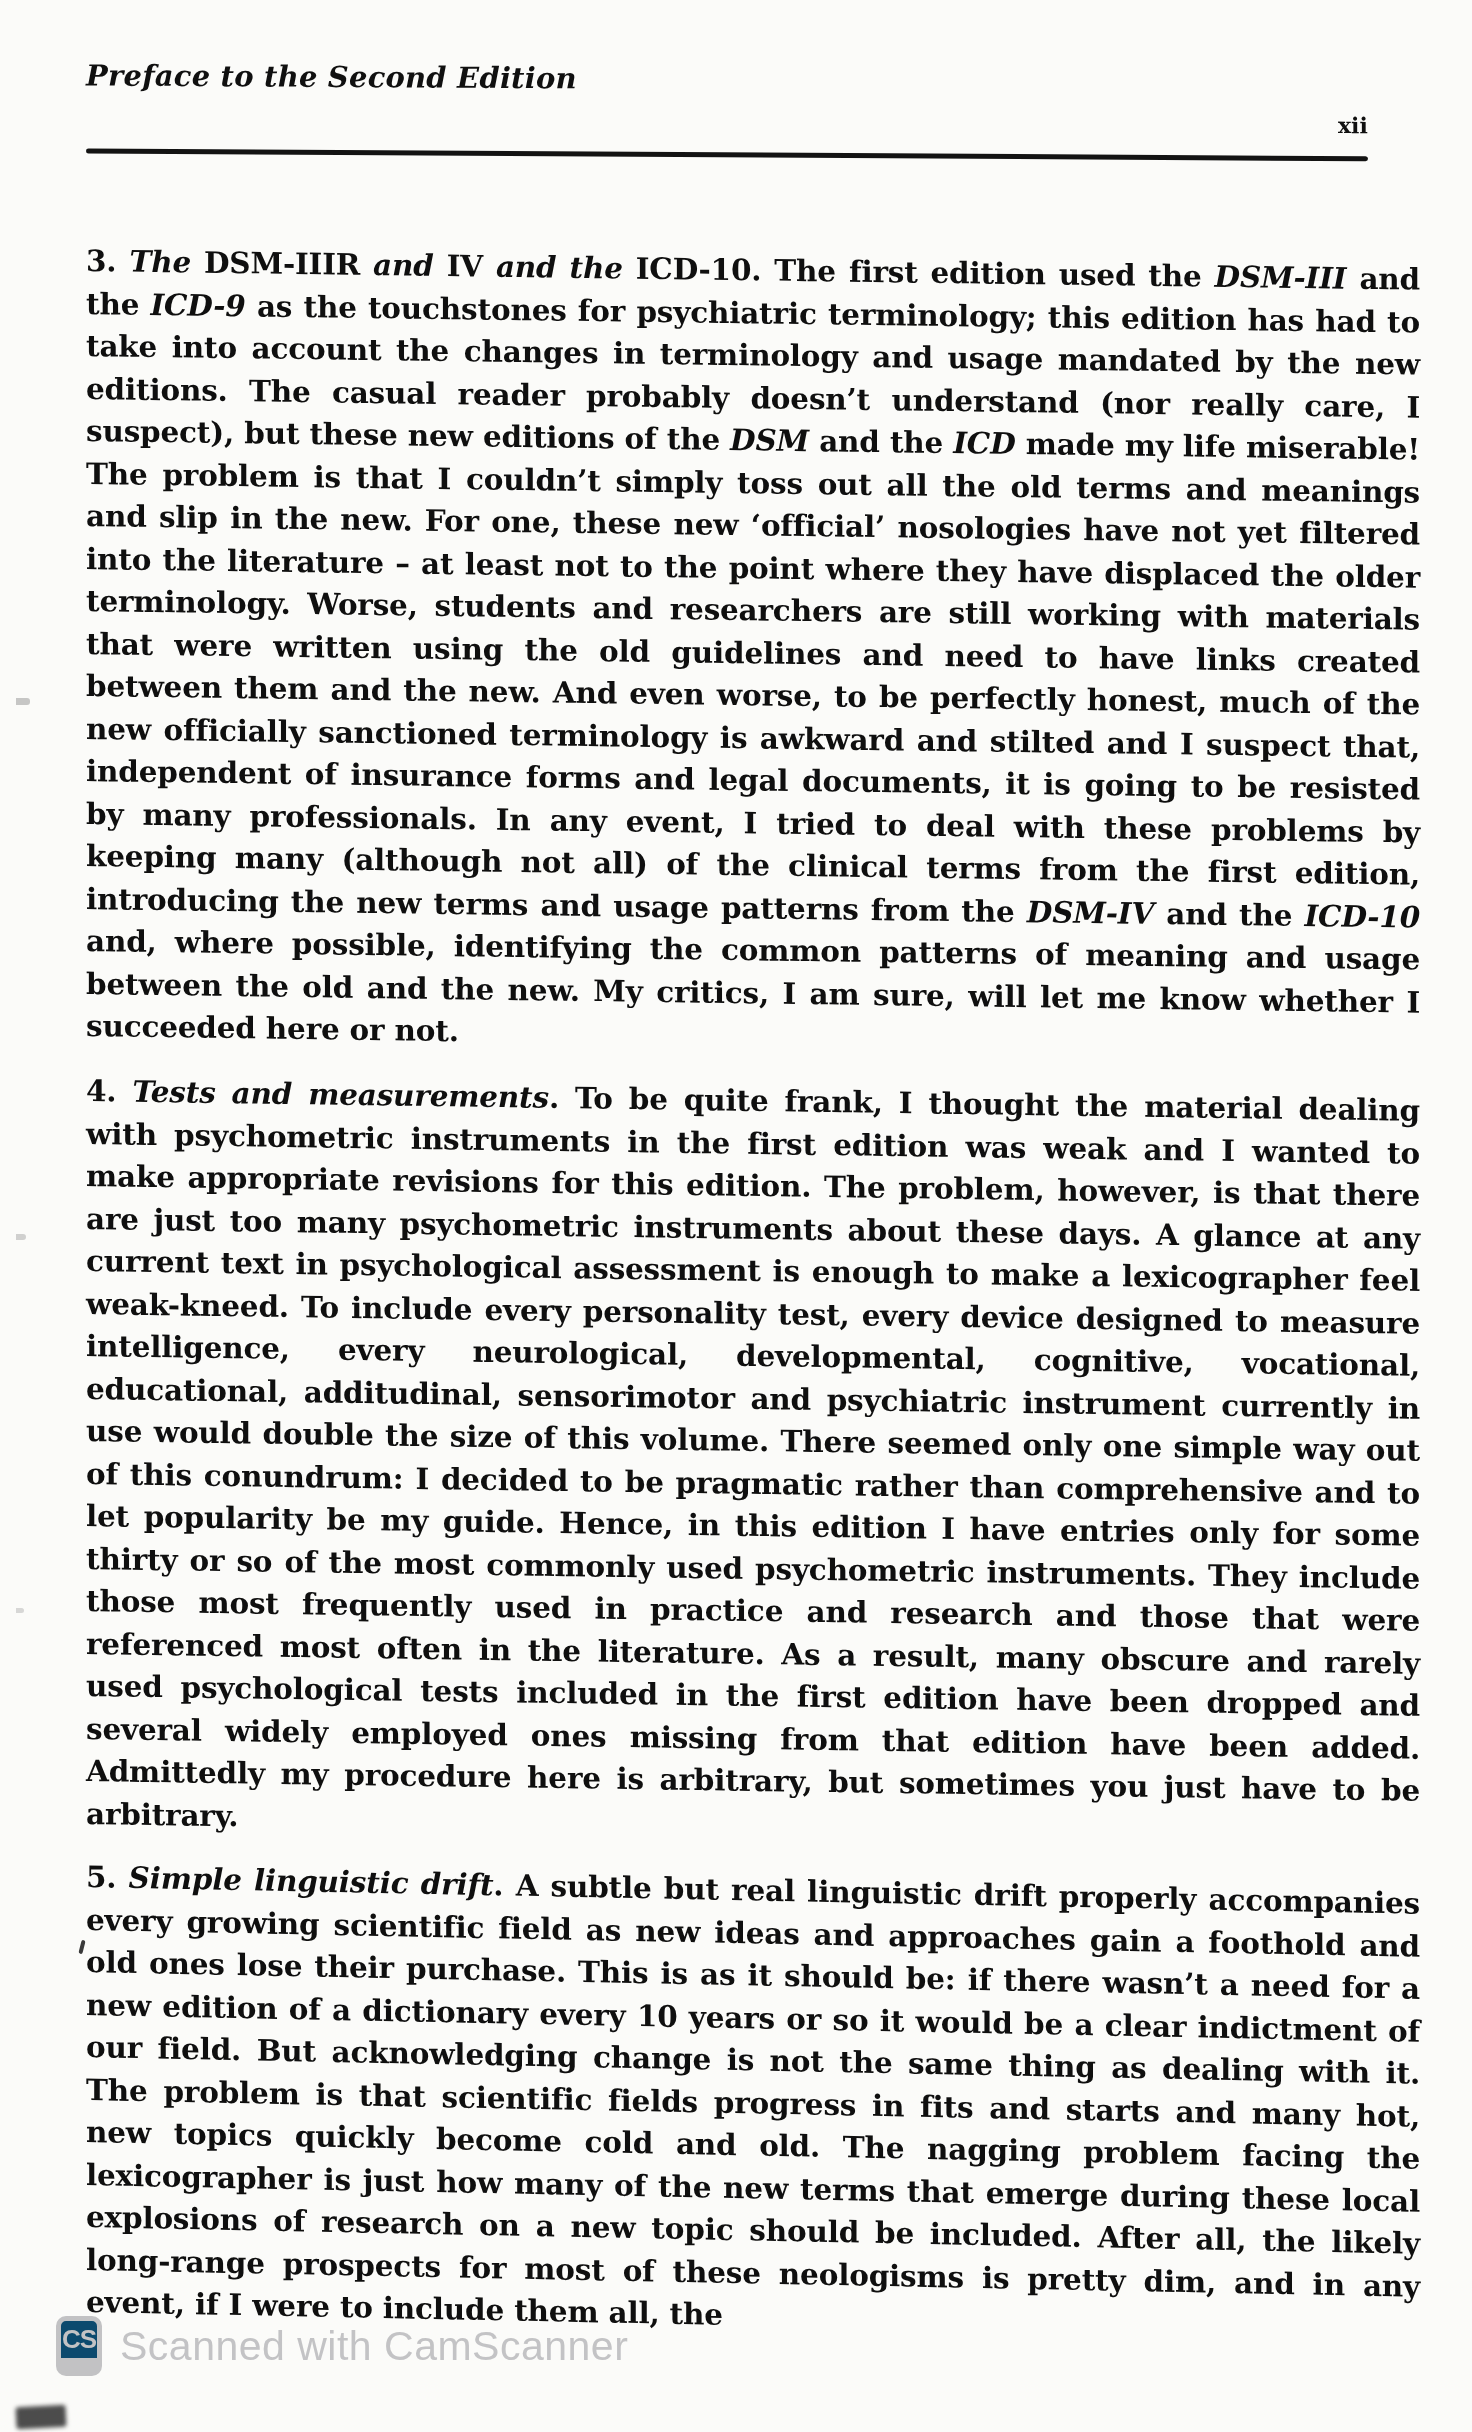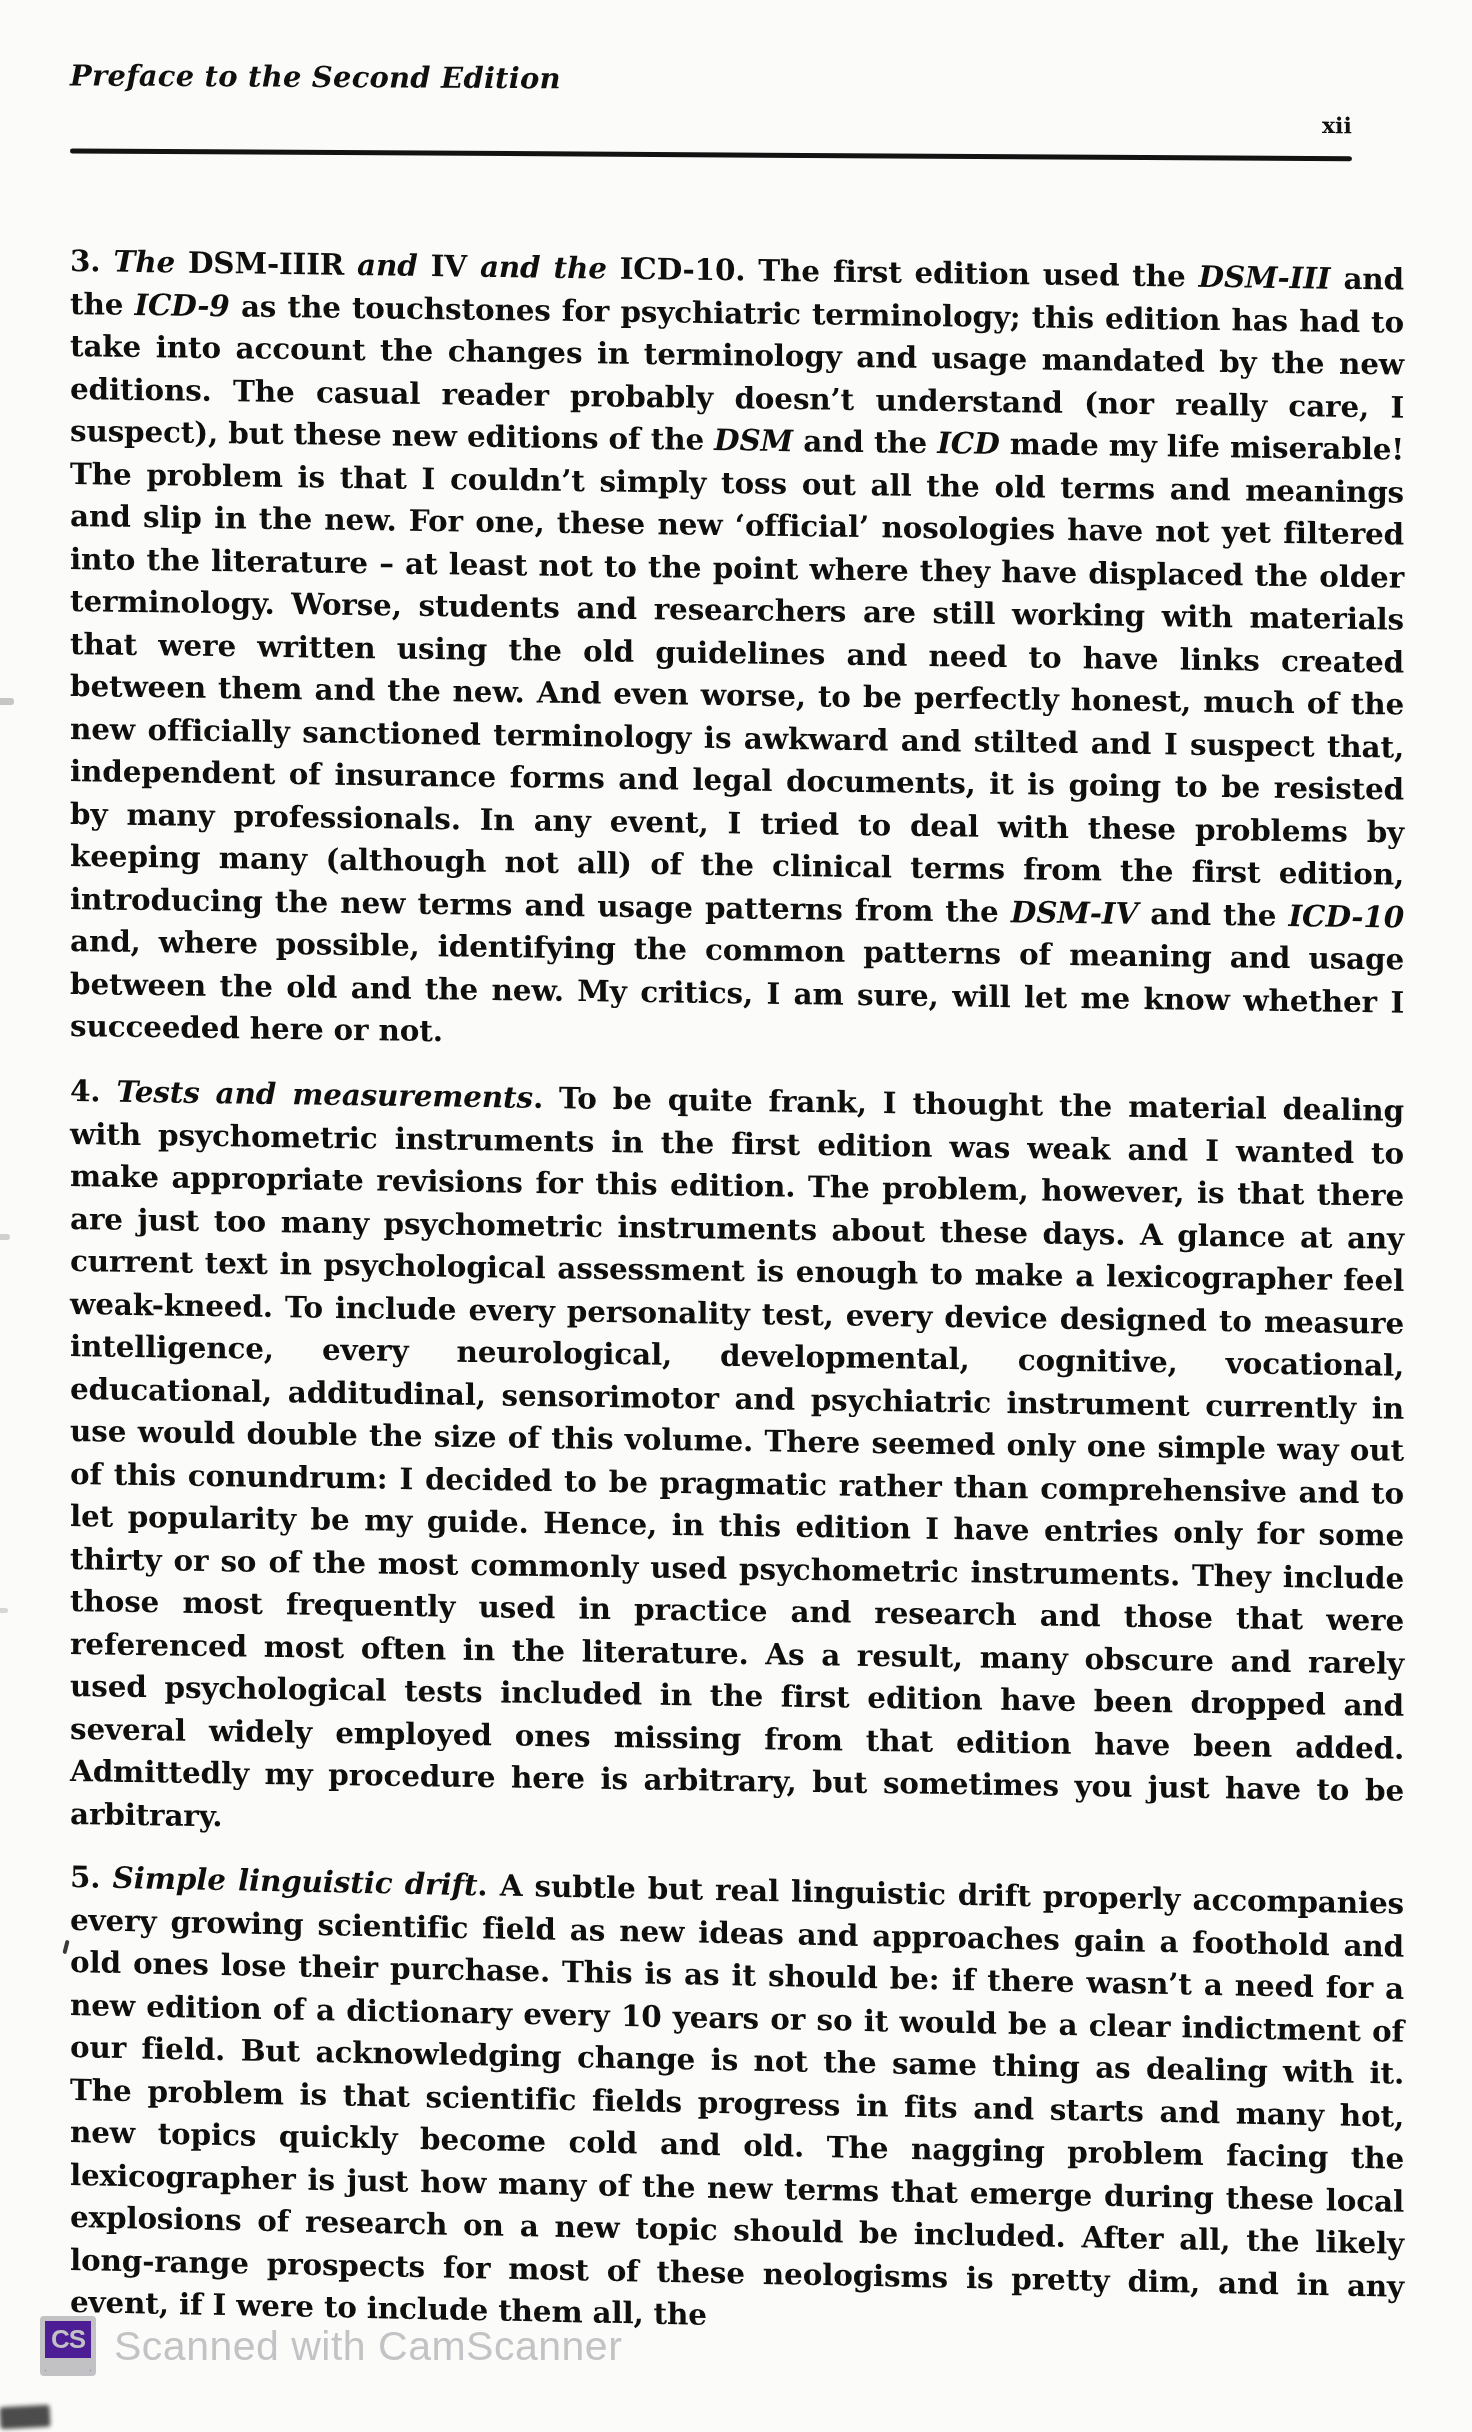--- a/index.html
+++ b/index.html
@@ -1,21 +1,21 @@
 <!DOCTYPE html>
 <html><head>
 <meta charset="utf-8">
 <style>
   html,body{margin:0;padding:0;}
   body{
     width:1472px;height:2432px;position:relative;overflow:hidden;
     background:#fbfbf9;
     font-family:"DejaVu Serif","Liberation Serif",serif;
   }
-  .page{position:absolute;inset:0;}
+  .page{position:absolute;inset:0;margin-left:16px;}
 
   
   .hdr{position:absolute;left:0;top:0;width:1472px;transform:skewY(0.35deg);transform-origin:0 0;}
   .hdr-title{
     position:absolute;left:70px;top:58px;
     font-style:italic;font-weight:600;font-size:29px;color:#101010;
     letter-spacing:0.2px;white-space:nowrap;
   }
   .page-num{
     position:absolute;left:1322px;top:104px;
@@ -35,22 +35,22 @@
     hyphens:none;
   }
   .para .it{font-style:italic;}
   .p3{top:240px;transform:skewY(0.8deg);}
   .p4{top:1070px;transform:skewY(0.85deg);}
   .p5{top:1856px;transform:skewY(1.15deg);}
 
   
   .wm{position:absolute;left:40px;top:2313px;height:66px;display:flex;align-items:center;}
   .wm-badge{
-    position:relative;width:56px;height:60px;flex:0 0 auto;
-    border:5px solid #c2c2c4;border-radius:4px;background:#4c1d95;
+    position:relative;width:46px;height:60px;flex:0 0 auto;
+    border:5px solid #c2c2c4;border-radius:10px;background:#0c4a6e;
     box-sizing:border-box;
   }
   .wm-badge-label{
     position:absolute;left:0;right:0;top:3px;text-align:center;
     font-family:"Liberation Sans",sans-serif;font-weight:700;font-size:26px;color:#c2c2c4;
     letter-spacing:-1px;
   }
   .wm-badge-strip{
     position:absolute;left:-1px;right:-1px;bottom:-1px;height:14px;
     background:#c2c2c4;border-radius:0 0 5px 5px;

